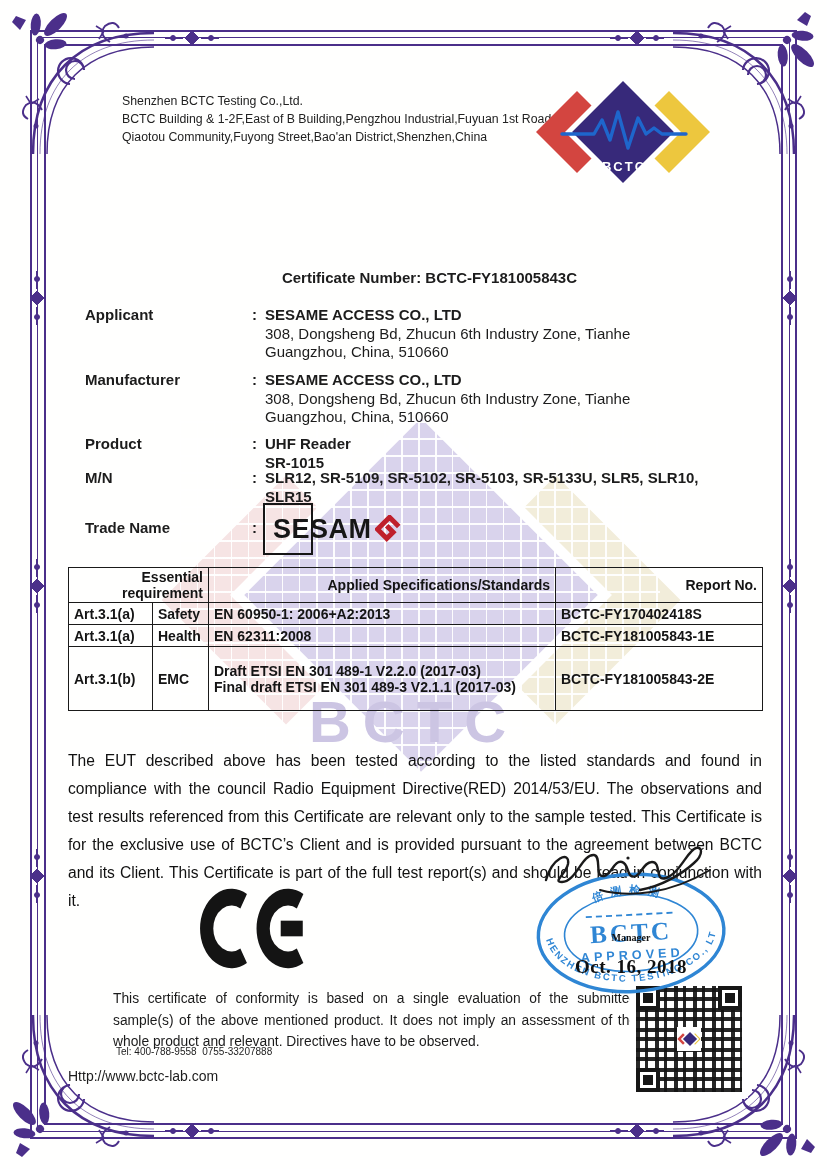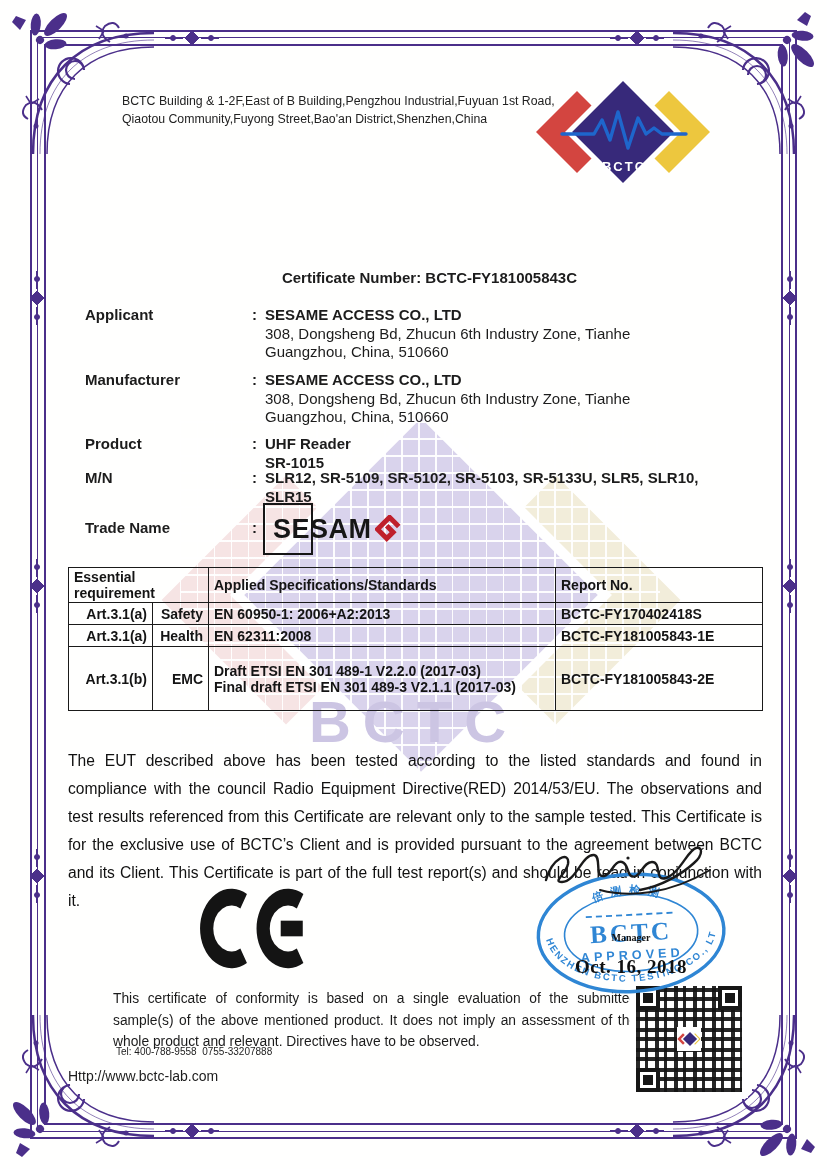--- a/index.html
+++ b/index.html
@@ -58,23 +58,23 @@
   .tn-logo { position:absolute; left:263px; top:503px; width:124px; height:52px; z-index:2; }
   .tn-box { position:absolute; left:0; top:0; width:50px; height:52px; border:2.5px solid #161616; }
   .tn-text { position:absolute; left:10px; top:11px; font-size:27px; font-weight:bold; letter-spacing:.5px; color:#161616; }
   .tn-mark { position:absolute; left:112px; top:12px; width:27px; height:28px; }
 
   
   table.spec { position:absolute; left:68px; top:567px; width:694px; z-index:2;
     border-collapse:collapse; table-layout:fixed; background:transparent; }
   table.spec th, table.spec td { border:1.6px solid #1a1a1a; font-size:14px; font-weight:bold;
     padding:1px 5px; color:#141414; background:transparent; }
-  table.spec th { text-align:left; }
+  table.spec th { text-align:right; }
   col.c-art{ width:84px; } col.c-cat{ width:56px; } col.c-std{ width:347px; } col.c-rep{ width:207px; }
-  td.ctr { text-align:right; }
+  td.ctr { text-align:left; }
   tr.r-h  { height:22px; } tr.r-1 { height:22px; } tr.r-2 { height:22px; }
   tr.r-3  { height:64px; } tr.r-4 { height:37px; }
   td.vtop { vertical-align:top; }
 
   
   .statement { position:absolute; left:68px; top:747px; width:694px; z-index:2;
     font-size:15.6px; line-height:28px; text-align:justify; color:#111; }
 
   
   .ce { position:absolute; left:196px; top:886px; width:120px; height:85px; z-index:2; }
@@ -190,20 +190,21 @@
     </svg>
 
   <div class="watermark">
     <div class="wm-sq wm-left"></div>
     <div class="wm-sq wm-right"></div>
     <div class="wm-sq wm-center"></div>
   </div>
   <div class="wm-text">BCTC</div>
 
   <div class="company">
+    <div>Shenzhen BCTC Testing Co.,Ltd.</div>
     <div>BCTC Building &amp; 1-2F,East of B Building,Pengzhou Industrial,Fuyuan 1st Road,</div>
     <div>Qiaotou Community,Fuyong Street,Bao'an District,Shenzhen,China</div>
   </div>
 
   <div class="logo">
     <div class="lg-sq lg-red"></div>
     <div class="lg-sq lg-yellow"></div>
     <div class="lg-sq lg-purple"></div>
     <svg class="lg-pulse" viewBox="0 0 128 52">
       <polyline points="2,28 34,28 42,14 50,34 58,6 68,42 78,12 86,28 94,22 102,28 126,28" fill="none" stroke="#1e66cc" stroke-width="3.4" stroke-linejoin="round" stroke-linecap="round"></polyline>

